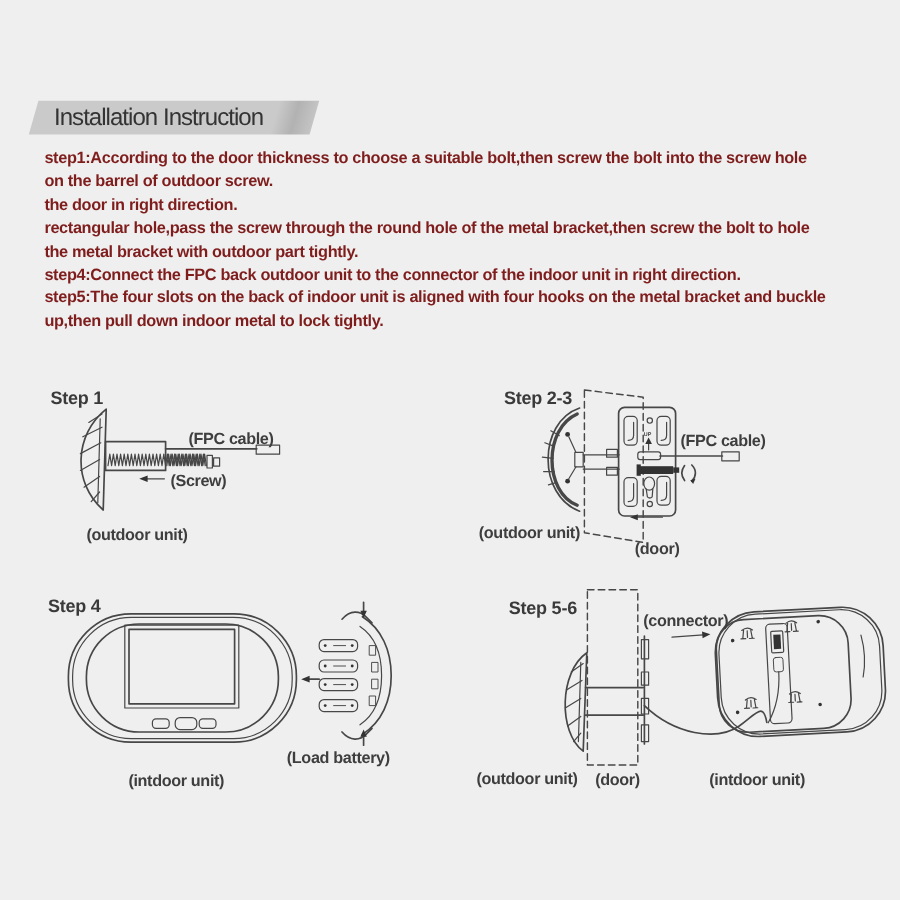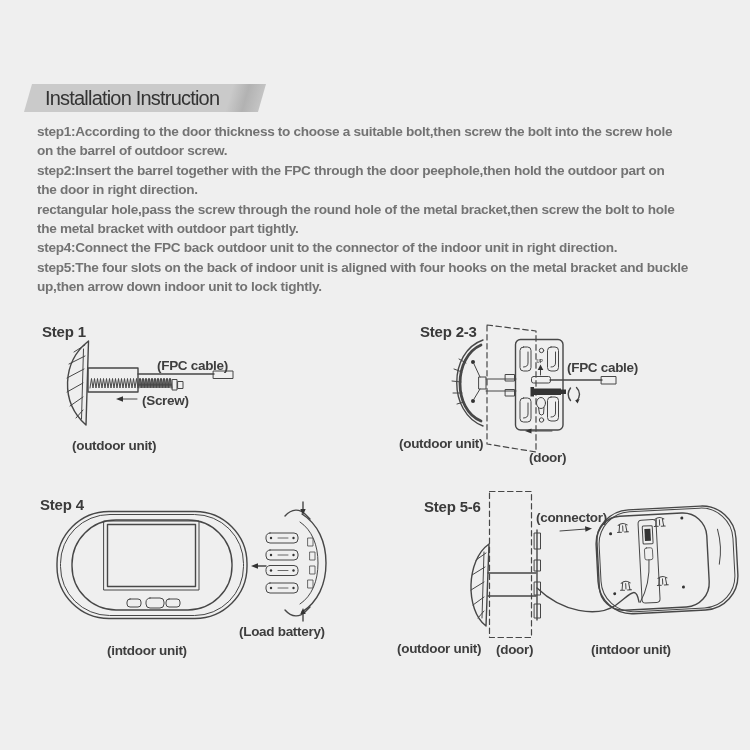--- a/index.html
+++ b/index.html
@@ -21,21 +21,21 @@
     height:28px;line-height:29px;
     padding-left:17px;
     font-size:20px;letter-spacing:-0.8px;
     color:#333333;
     white-space:nowrap;
   }
   
   .instructions{
     position:absolute;left:37px;top:122px;width:700px;
     font-size:13.6px;font-weight:600;letter-spacing:-0.3px;
-    line-height:19.4px;color:#737373;
+    line-height:19.4px;color:#7f1d1d;
   }
   .instructions div{white-space:nowrap;}
   
   svg{position:absolute;left:0;top:0;}
   .ln{fill:none;stroke:#474747;stroke-width:1.4;stroke-linecap:round;stroke-linejoin:round;}
   .thin{stroke-width:1px;}
   .vthin{stroke-width:0.8px;}
   .thick{stroke-width:2.8px;}
   .dash{stroke-dasharray:5.5 3.5;stroke-width:1.2px;}
   .fillp{fill:#333333;stroke:none;}
@@ -48,27 +48,26 @@
 
 <div id="page">
 
   <div class="banner">
     <div class="banner-inner">Installation Instruction</div>
   </div>
 
   <div class="instructions">
     <div>step1:According to the door thickness to choose a suitable bolt,then screw the bolt into the screw hole</div>
     <div>on the barrel of outdoor screw.</div>
-    <div>step2:Insert the barrel together with the FPC through the door peephole,then hold the outdoor part on</div>
     <div>the door in right direction.</div>
     <div>rectangular hole,pass the screw through the round hole of the metal bracket,then screw the bolt to hole</div>
     <div>the metal bracket with outdoor part tightly.</div>
     <div>step4:Connect the FPC back outdoor unit to the connector of the indoor unit in right direction.</div>
     <div>step5:The four slots on the back of indoor unit is aligned with four hooks on the metal bracket and buckle</div>
-    <div>up,then arrow down indoor unit to lock tightly.</div>
+    <div>up,then pull down indoor metal to lock tightly.</div>
   </div>
 
   <svg width="750" height="750" viewBox="0 0 750 750">
 
     <g>
       <text class="ttl" x="42" y="337">Step 1</text>
 
       <g>
         <path class="ln" d="M 88.5 341 C 62 362 60 402 86 425 L 88.5 341 Z"></path>
         <line class="thin ln" x1="83.5" y1="349" x2="81.5" y2="419"></line>

